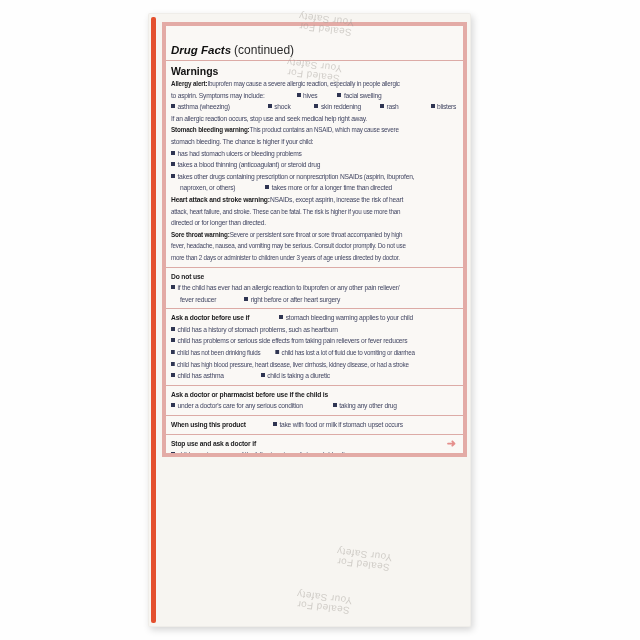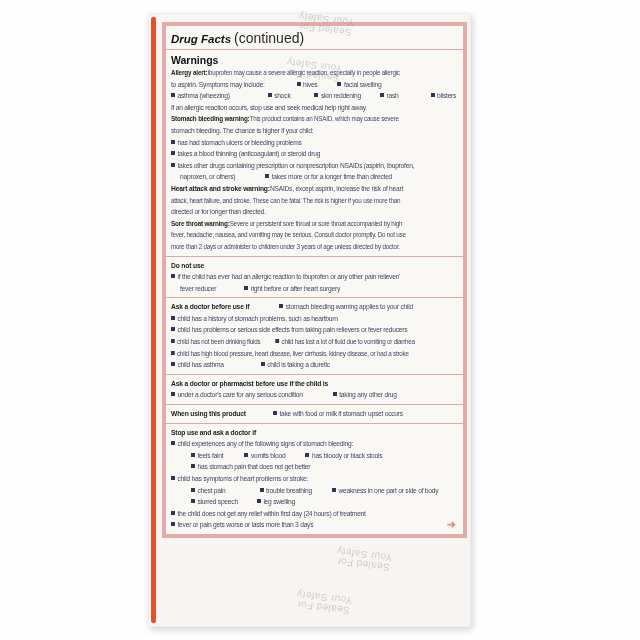--- a/index.html
+++ b/index.html
@@ -13,37 +13,37 @@
   .product-box{
     position:absolute;left:148px;top:13px;width:323px;height:614px;
     background:var(--boxbg);border-radius:2px;
     box-shadow:2px 3px 7px rgba(0,0,0,.16), inset 0 0 0 1px rgba(0,0,0,.03);
   }
   .edge-stripe{
     position:absolute;left:3px;top:4px;bottom:4px;width:5px;
     background:var(--stripe);border-radius:2px;filter:blur(.3px);
   }
   .panel{
-    position:absolute;left:14px;top:9px;width:305px;height:516px;
+    position:absolute;left:14px;top:9px;width:305px;height:435px;
     border:4px solid var(--frame);background:var(--panelbg);
   }
   .content{
     position:absolute;inset:0;padding:4px 5px;color:var(--text);
     font-size:6.7px;letter-spacing:-0.25px;overflow:hidden;
   }
   .row{display:flex;align-items:baseline;white-space:nowrap;line-height:11.6px;transform-origin:0 50%;}
   .row.fx{transform:scaleX(.94);}
   .row.ind1{padding-left:9px;}
   .row.ind2{padding-left:20px;}
   .item{display:inline-flex;align-items:baseline;}
   .b{font-weight:bold;color:var(--heading);letter-spacing:-0.15px;}
   .sq{display:inline-block;width:4px;height:4px;background:var(--bullet);
       margin-right:2.5px;transform:translateY(-1px);flex:none;}
   .ttl{font-size:11.5px;font-weight:bold;font-style:italic;color:#111;letter-spacing:0;}
-  .ttls{font-size:14px;color:#2a2a2a;letter-spacing:0;}
+  .ttls{font-size:12px;color:#2a2a2a;letter-spacing:0;margin-top:12px;}
   .h2{font-size:10.5px;font-weight:bold;color:#111;letter-spacing:0;line-height:14px;}
   .row.title-row{line-height:14px;margin-top:1px;}
   .div-thin{border-top:1px solid var(--divider);margin:3px -5px;}
   .div-thick{border-top:3px solid var(--frame);margin:3.5px -5px;}
   .wm{
     position:absolute;z-index:4;transform:rotate(187deg);color:var(--watermark);
     opacity:.42;font-size:10px;line-height:9.5px;text-align:center;
     display:flex;flex-direction:column;pointer-events:none;letter-spacing:.4px;
   }
   .wm1{left:150px;top:2px;}

